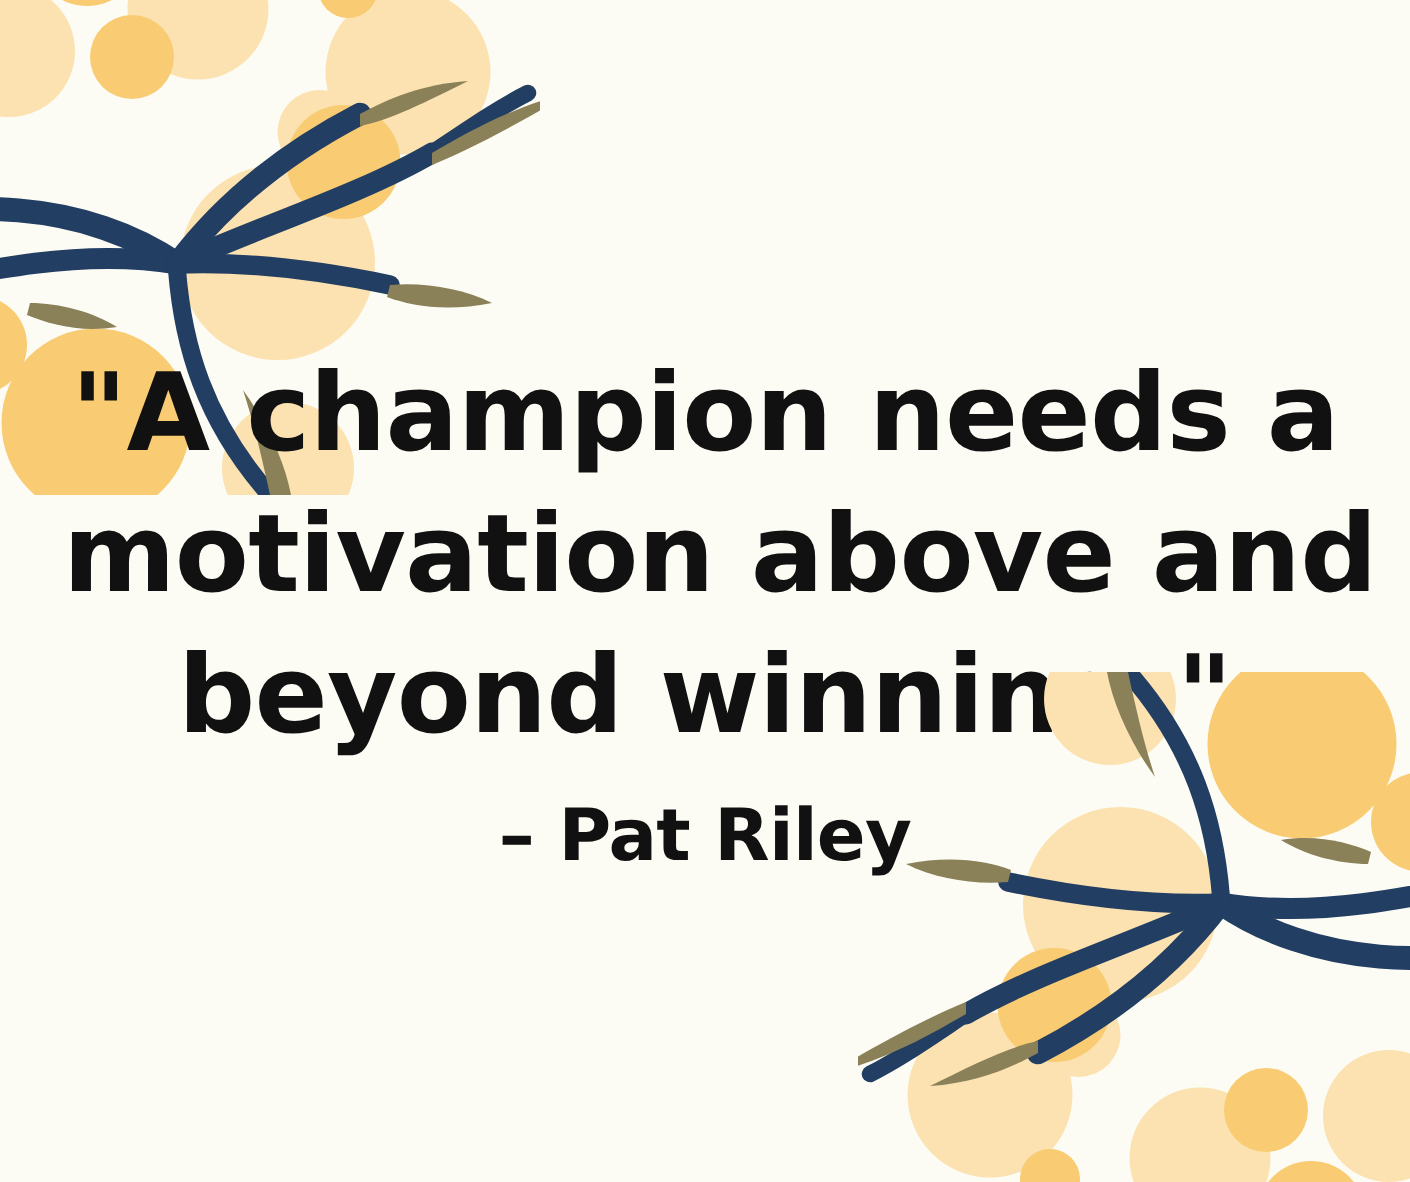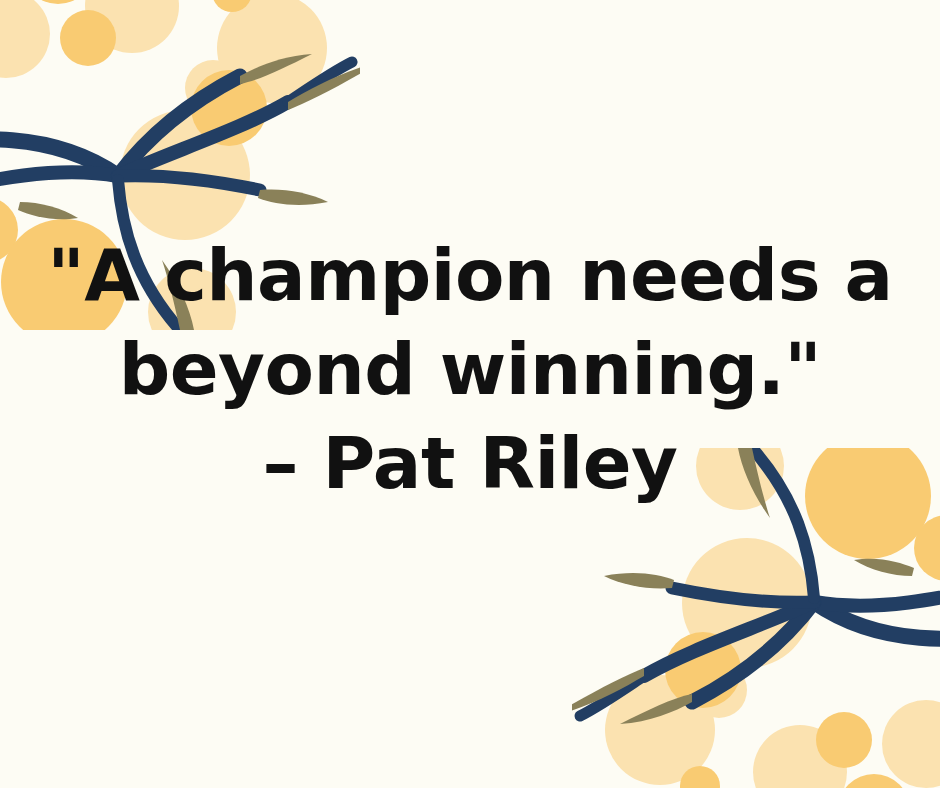--- a/index.html
+++ b/index.html
@@ -53,21 +53,21 @@
     font-size: 72px;
     line-height: 94px;
     letter-spacing: -0.5px;
     white-space: nowrap;
   }
   #quote-attribution {
     display: block;
     color: #111111;
     font-family: "DejaVu Sans", sans-serif;
     font-weight: bold;
-    font-size: 72px;
+    font-size: 48px;
     line-height: 94px;
     letter-spacing: -0.5px;
     white-space: nowrap;
   }
 </style>
 </head>
 <body>
 
 <div id="quote-card">
 
@@ -104,20 +104,21 @@
       <path d="M300 146 C 318 136, 342 126, 372 124 C 344 138, 320 150, 300 154 Z"></path>
       <path d="M348 172 C 372 158, 404 140, 440 132 C 400 156, 368 172, 348 180 Z"></path>
       <path d="M320 260 C 342 258, 368 262, 388 272 C 358 278, 334 274, 318 268 Z"></path>
       <path d="M80 272 C 100 272, 122 278, 138 288 C 114 292, 92 286, 78 280 Z"></path>
       <path d="M240 400 C 234 372, 228 348, 222 330 C 238 352, 250 378, 254 400 Z"></path>
     </g>
   </svg>
 
   <div id="quote-block">
     <span class="quote-line">"A champion needs a</span>
+    <span class="quote-line">motivation above and</span>
     <span class="quote-line">beyond winning."</span>
     <span id="quote-attribution">– Pat Riley</span>
   </div>
 
   <svg class="decor" id="decor-bottom-right" viewBox="0 0 420 400" aria-hidden="true">
     <g transform="translate(420,400) rotate(180)">
       <g>
         <circle cx="66" cy="104" r="44" fill="#FBE2B0"></circle>
         <circle cx="192" cy="76" r="47" fill="#FBE2B0"></circle>
         <circle cx="273" cy="158" r="28" fill="#FBE2B0"></circle>

